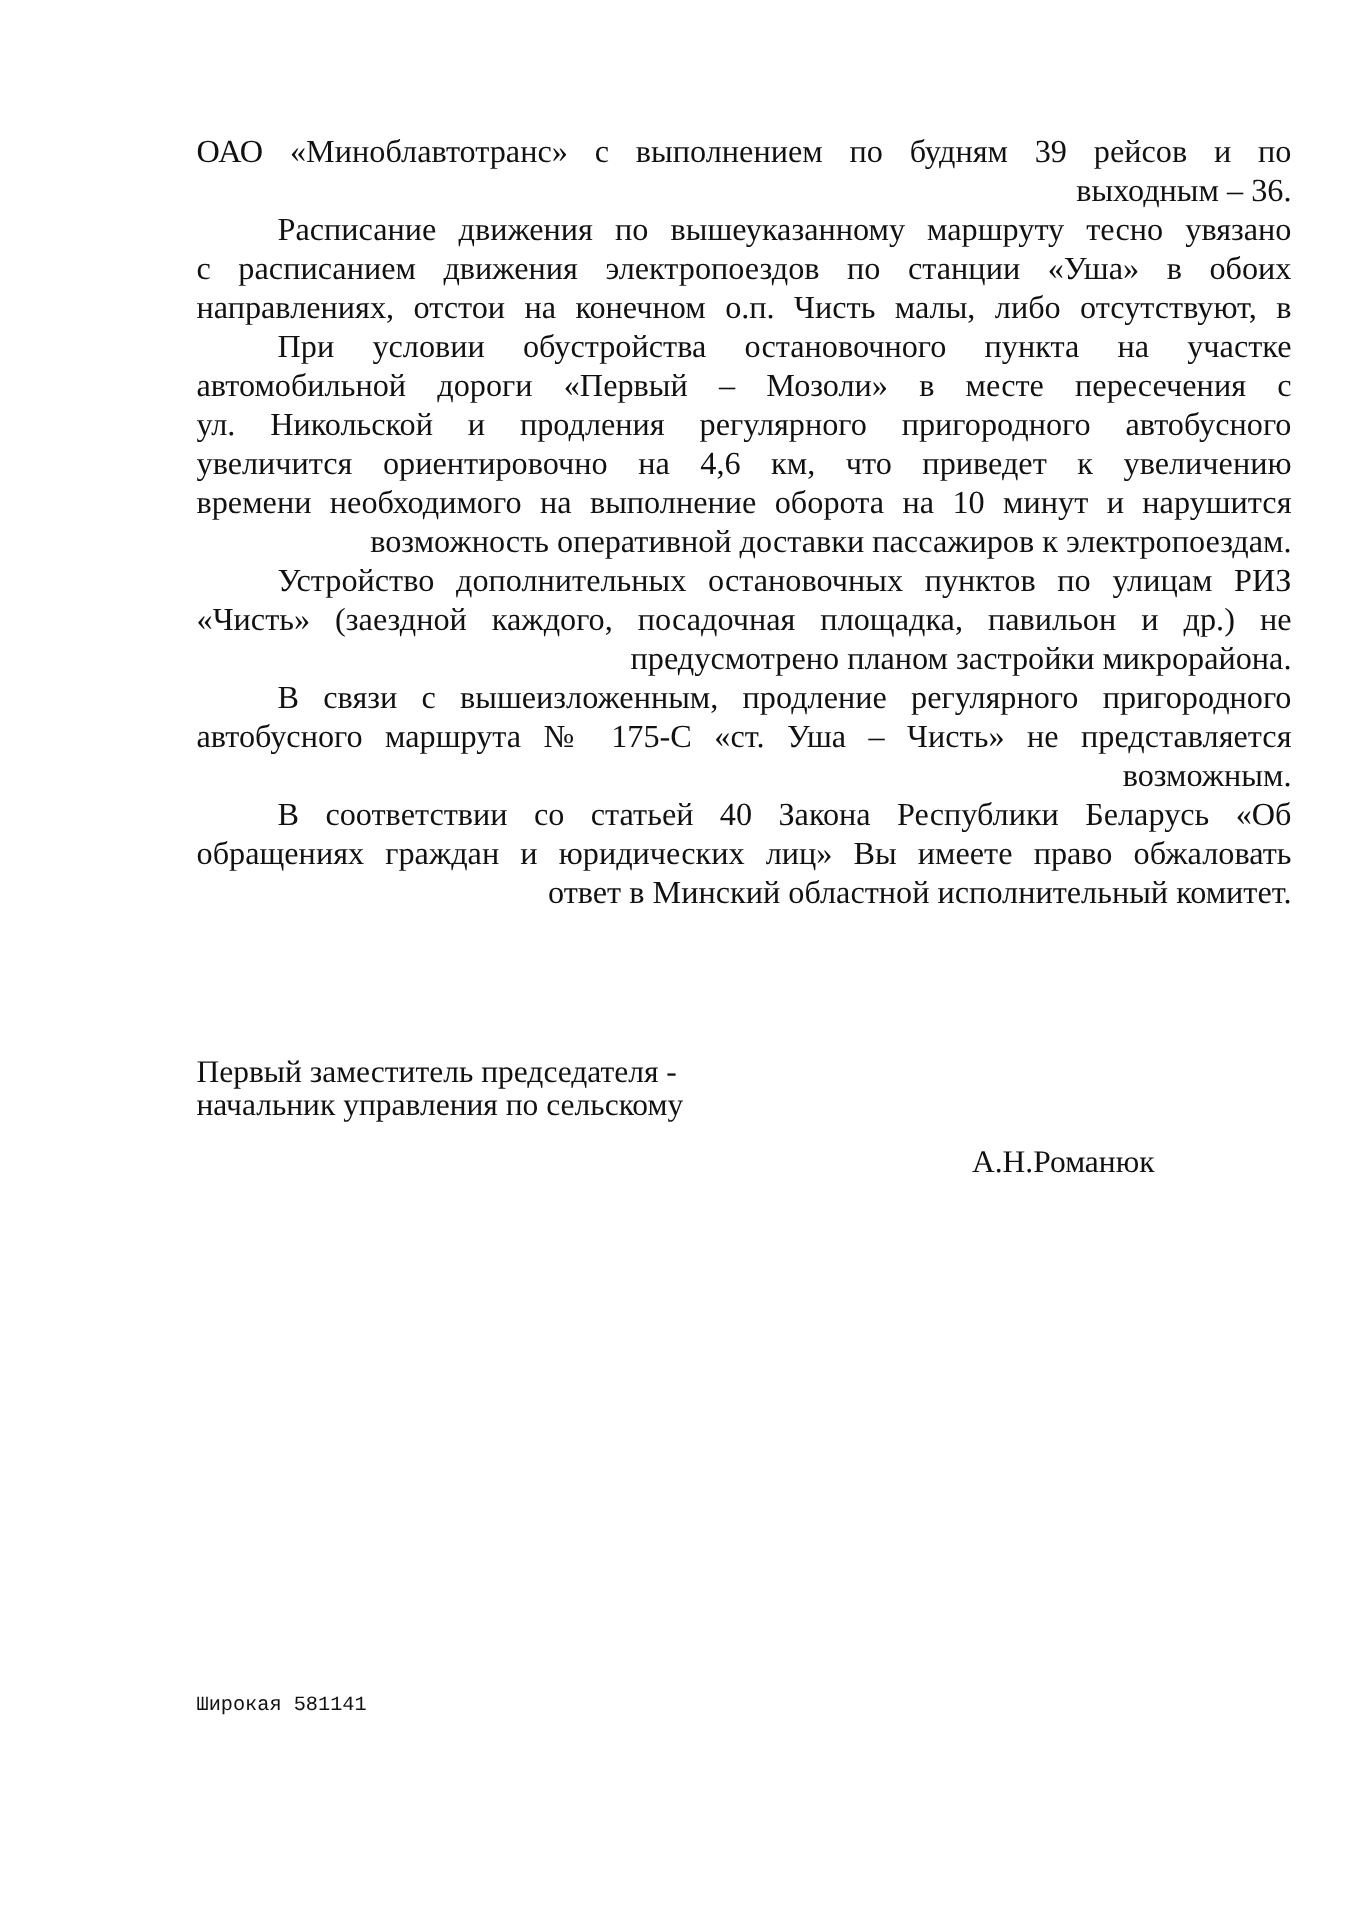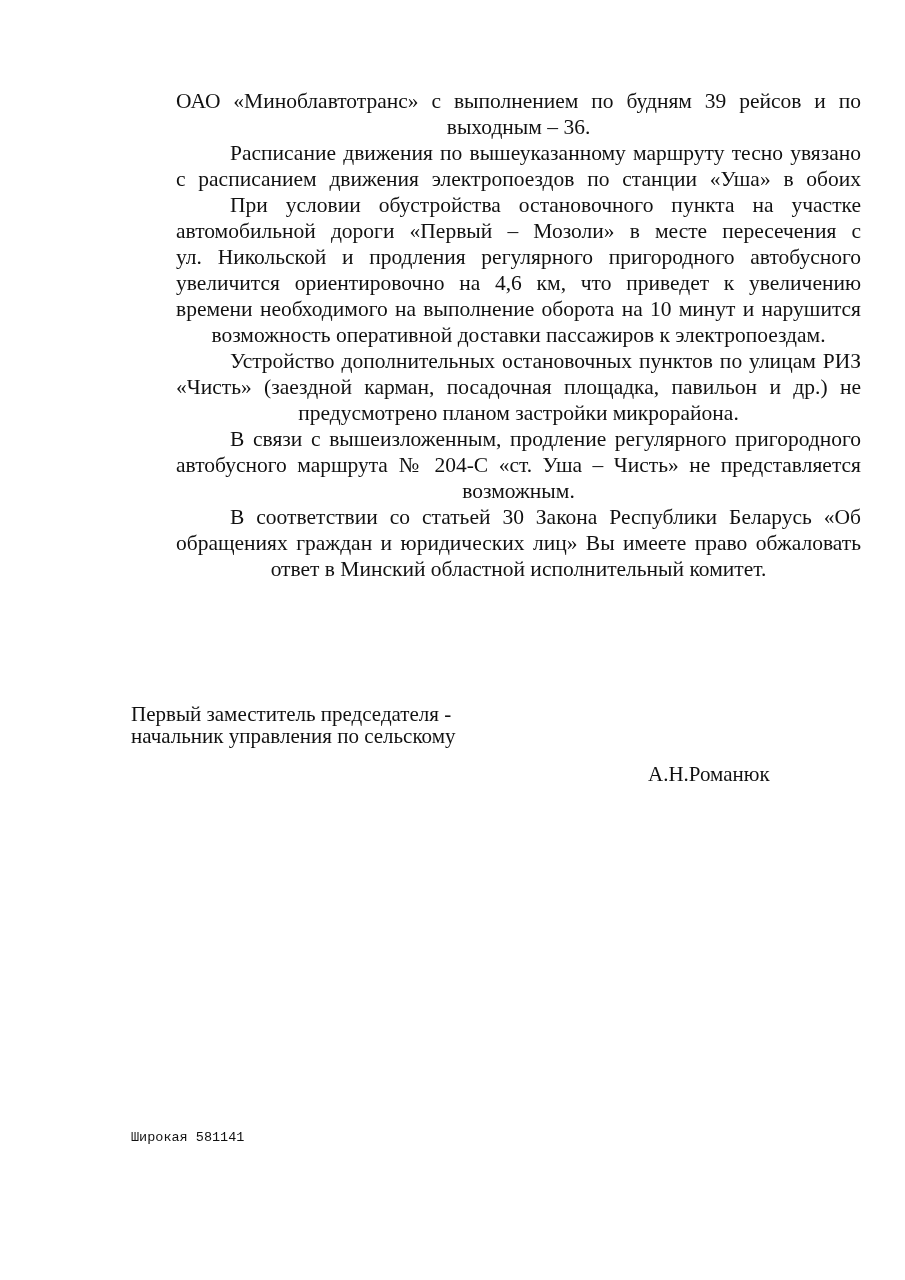--- a/index.html
+++ b/index.html
@@ -3,24 +3,24 @@
 <meta charset="utf-8">
 <style>
   html, body { margin: 0; padding: 0; background: #ffffff; }
   body { width: 905px; height: 1280px; position: relative; overflow: hidden; }
   .page { position: absolute; left: 0; top: 0; width: 905px; height: 1280px; background: #fff; }
   .body-text {
     position: absolute; left: 131px; top: 88px; width: 730px;
     font-family: "Liberation Serif", "DejaVu Serif", serif;
     font-size: 21.5px; color: #111; line-height: 26px;
   }
-  .line { display: block; height: 26px; white-space: nowrap; margin-left: 45px; }
+  .line { display: block; height: 26px; white-space: nowrap; }
   .line.j { text-align: justify; text-align-last: justify; white-space: normal; overflow: hidden; }
   .line.ind { padding-left: 54px; }
-  .line.last { text-align: center; }
+  .line.last { text-align: right; }
   .signature {
     position: absolute; left: 131px; top: 703px; width: 730px;
     font-family: "Liberation Serif", "DejaVu Serif", serif;
     font-size: 21px; color: #111; line-height: 22px;
   }
   .sig-line { display: block; height: 22px; white-space: nowrap; position: relative; }
   .sig-name { position: absolute; left: 517px; top: 16px; }
   .footer {
     position: absolute; left: 131px; top: 1130px;
     font-family: Liberation Mono, monospace;
@@ -35,45 +35,46 @@
   <div class="body-text">
 
     <div>
       <span class="line j">ОАО «Миноблавтотранс» с выполнением по будням 39 рейсов  и по</span>
       <span class="line last">выходным – 36.</span>
     </div>
 
     <div>
       <span class="line j ind">Расписание движения по вышеуказанному маршруту тесно увязано</span>
       <span class="line j">с расписанием движения электропоездов по станции «Уша»  в обоих</span>
+      <span class="line j">направлениях, отстои на конечном о.п. Чисть малы, либо отсутствуют, в</span>
     </div>
 
     <div>
       <span class="line j ind">При условии обустройства остановочного пункта  на участке</span>
       <span class="line j">автомобильной дороги «Первый – Мозоли» в месте пересечения  с</span>
       <span class="line j">ул. Никольской и продления регулярного пригородного автобусного</span>
       <span class="line j">увеличится ориентировочно на 4,6 км, что приведет  к увеличению</span>
       <span class="line j">времени необходимого на выполнение оборота на 10 минут  и нарушится</span>
       <span class="line last">возможность оперативной  доставки пассажиров к электропоездам.</span>
     </div>
 
     <div>
       <span class="line j ind">Устройство дополнительных остановочных пунктов по улицам РИЗ</span>
-      <span class="line j">«Чисть» (заездной карман, посадочная площадка, павильон и др.) не</span>
+      <span class="line j">«Чисть» (заездной каждого, посадочная площадка, павильон и др.) не</span>
       <span class="line last">предусмотрено планом застройки микрорайона.</span>
     </div>
 
     <div>
       <span class="line j ind">В связи с вышеизложенным, продление регулярного пригородного</span>
-      <span class="line j">автобусного маршрута № 204-С «ст. Уша – Чисть» не представляется</span>
+      <span class="line j">автобусного маршрута № 175-С «ст. Уша – Чисть» не представляется</span>
       <span class="line last">возможным.</span>
     </div>
 
     <div>
-      <span class="line j ind">В соответствии со статьей 30 Закона Республики Беларусь «Об</span>
+      <span class="line j ind">В соответствии со статьей 40 Закона Республики Беларусь «Об</span>
       <span class="line j">обращениях граждан и юридических лиц» Вы имеете право обжаловать</span>
       <span class="line last">ответ в Минский областной исполнительный комитет.</span>
     </div>
   </div>
 
   <div class="signature">
     <span class="sig-line">Первый заместитель председателя -</span>
     <span class="sig-line">начальник управления по сельскому</span>
     <span class="sig-line">
       <span class="sig-name">А.Н.Романюк</span>

